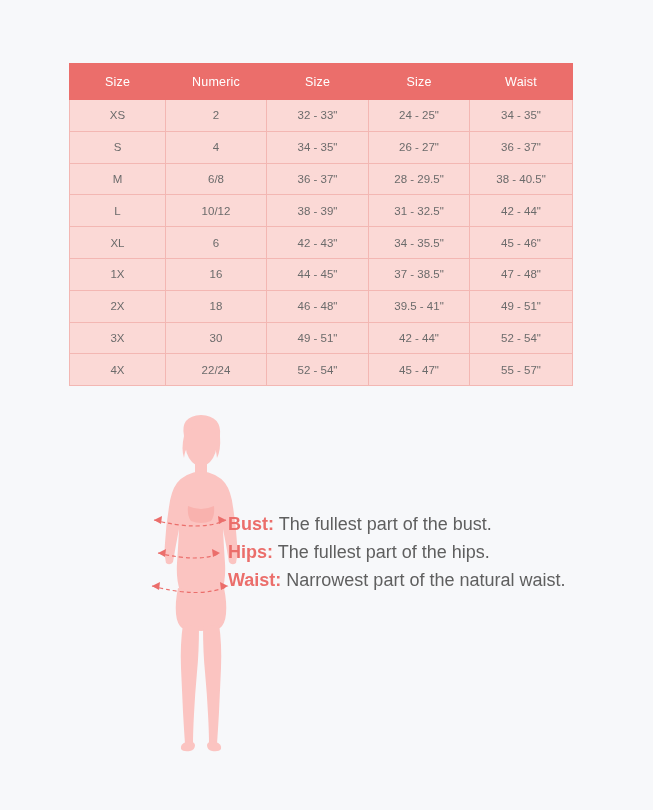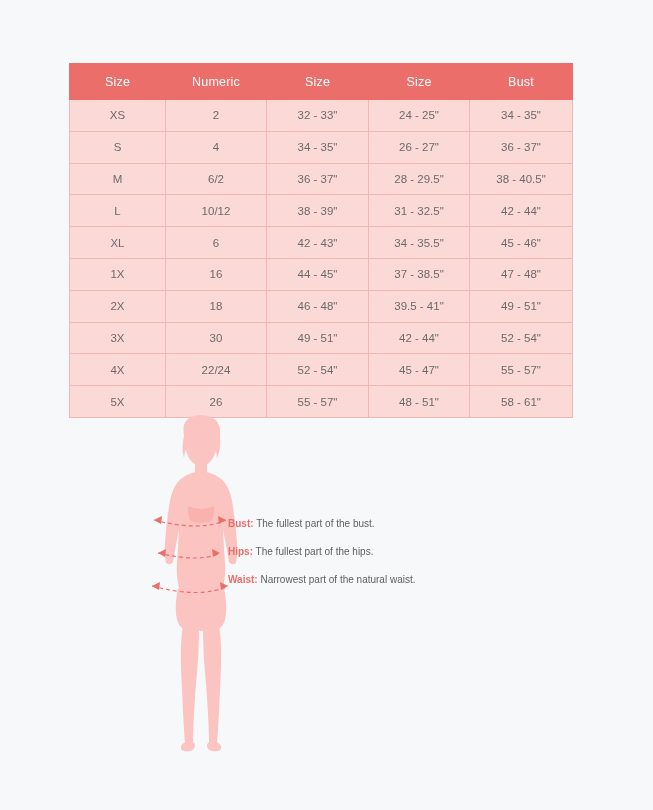--- a/index.html
+++ b/index.html
@@ -73,21 +73,21 @@
     width: 150px;
     height: 350px;
   }
   .legend {
     position: absolute;
     left: 228px;
     top: 100px;
     width: 380px;
   }
   .legend-line {
-    font-size: 10px;
+    font-size: 18px;
     color: #5f5f5f;
     line-height: 28px;
     white-space: nowrap;
   }
   .legend-line .key {
     color: #eb6e6b;
     font-weight: bold;
   }
 </style>
 </head>
@@ -103,41 +103,41 @@
           <col class="c2">
           <col class="c3">
           <col class="c4">
       </colgroup>
       <thead>
         <tr>
           <th>Size</th>
           <th>Numeric</th>
           <th>Size</th>
           <th>Size</th>
-          <th>Bust</th>
+          <th>Waist</th>
         </tr>
       </thead>
       <tbody>
         <tr>
           <td>XS</td>
           <td>2</td>
           <td>32  -  33"</td>
           <td>24 - 25"</td>
           <td>34 - 35"</td>
         </tr>
         <tr>
           <td>S</td>
           <td>4</td>
           <td>34 - 35"</td>
           <td>26 - 27"</td>
           <td>36 - 37"</td>
         </tr>
         <tr>
           <td>M</td>
-          <td>6/2</td>
+          <td>6/8</td>
           <td>36 - 37"</td>
           <td>28 - 29.5"</td>
           <td>38 - 40.5"</td>
         </tr>
         <tr>
           <td>L</td>
           <td>10/12</td>
           <td>38 - 39"</td>
           <td>31 - 32.5"</td>
           <td>42 - 44"</td>
@@ -169,27 +169,20 @@
           <td>49 - 51"</td>
           <td>42 - 44"</td>
           <td>52 - 54"</td>
         </tr>
         <tr>
           <td>4X</td>
           <td>22/24</td>
           <td>52 - 54"</td>
           <td>45 - 47"</td>
           <td>55 - 57"</td>
-        </tr>
-        <tr>
-          <td>5X</td>
-          <td>26</td>
-          <td>55 - 57"</td>
-          <td>48 - 51"</td>
-          <td>58 - 61"</td>
         </tr>
       </tbody>
     </table>
   </div>
 
   <div class="figure-area">
 
     <div class="figure">
       <svg width="150" height="350" viewBox="0 0 150 350" xmlns="http://www.w3.org/2000/svg">
         <g fill="#fbc4c1">

